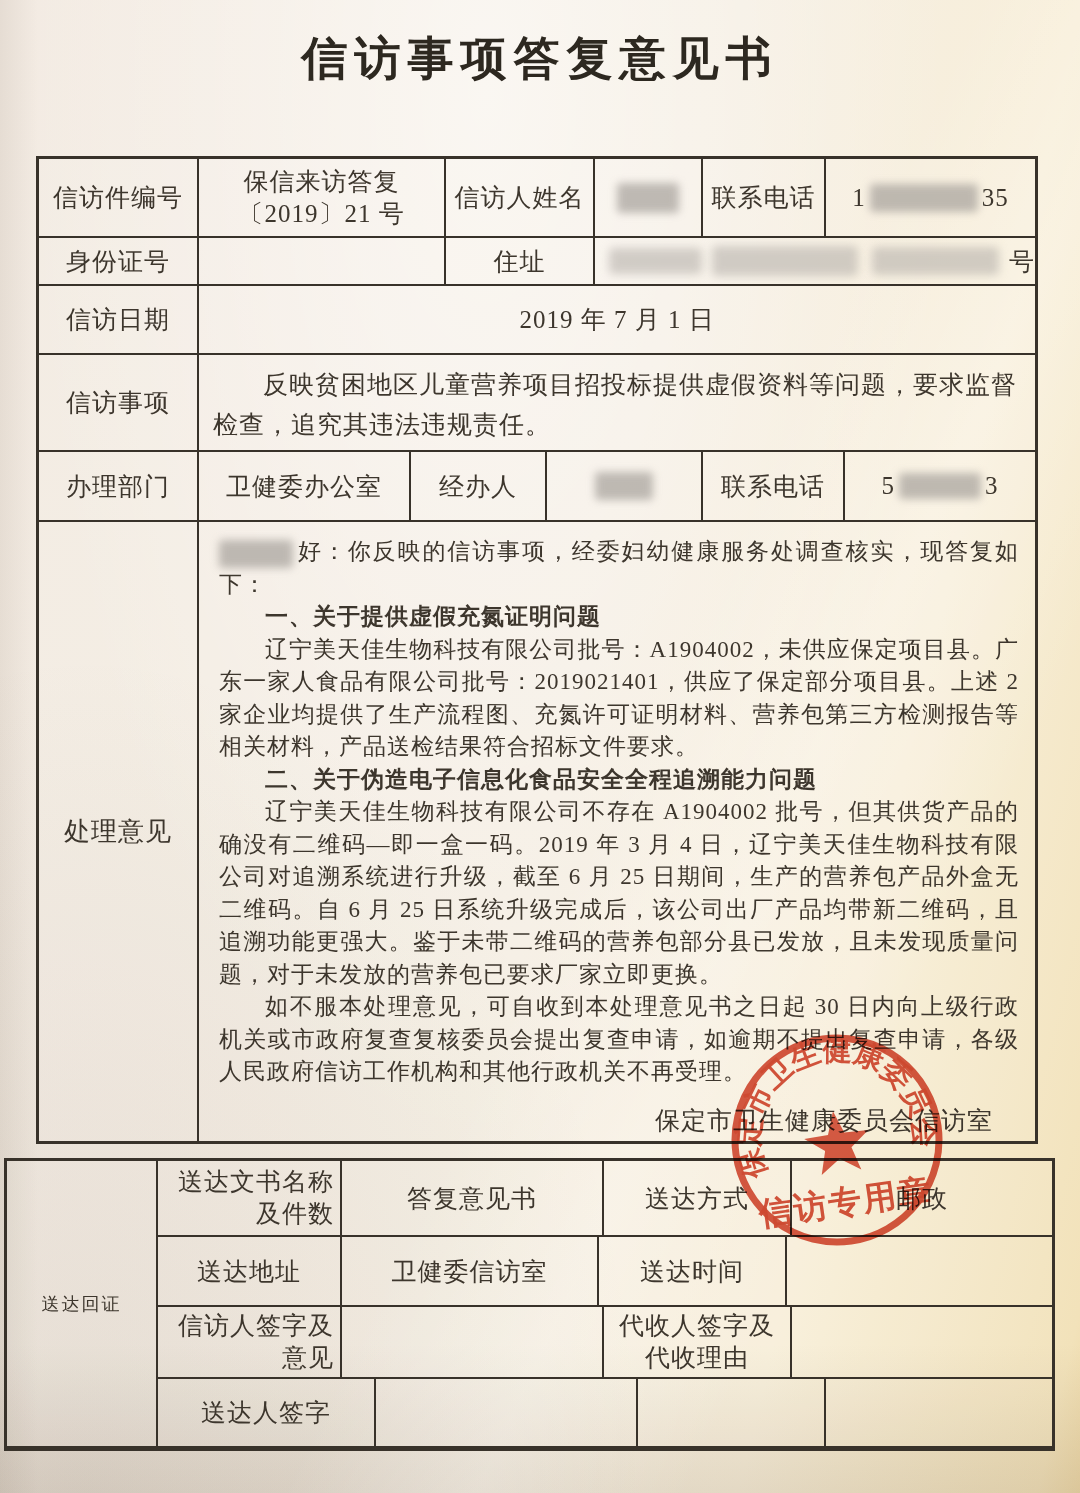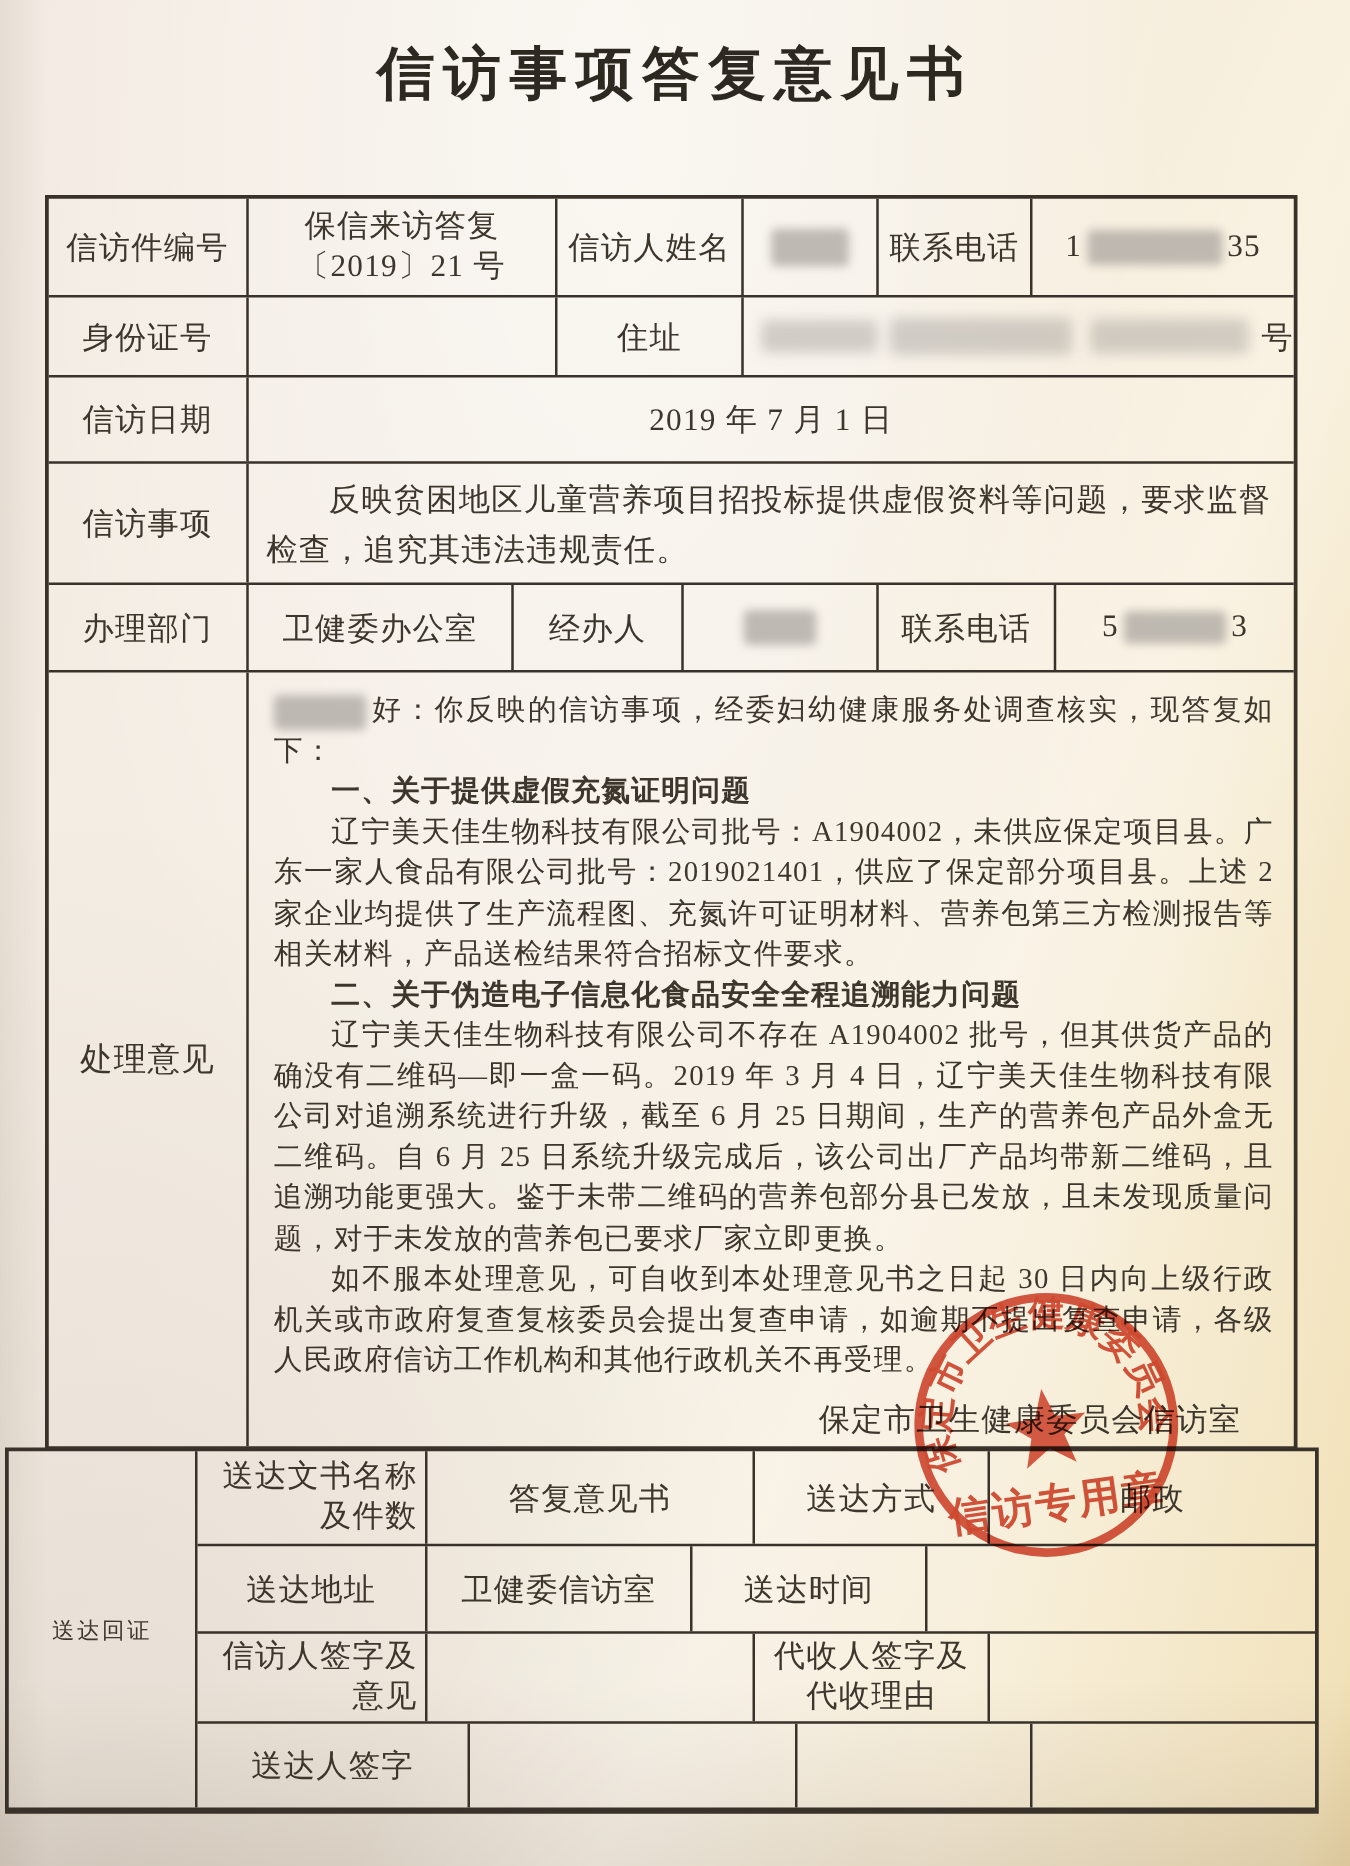--- a/index.html
+++ b/index.html
@@ -72,21 +72,21 @@
       <span class="redact" style="width:62px;height:30px;"></span>
     </div>
     <div class="cell" style="width:123px;">联系电话</div>
     <div class="cell grow">
       <span>1</span>
       <span class="redact" style="width:108px;height:28px;margin:0 4px;"></span>
       <span>35</span>
     </div>
   </div>
 
-  <div class="row" style="height:64px;">
+  <div class="row" style="height:48px;">
     <div class="cell first" style="width:158px;">身份证号</div>
     <div class="cell" style="width:247px;"></div>
     <div class="cell" style="width:149px;">住址</div>
     <div class="cell grow" style="justify-content:flex-start;padding-left:14px;">
       <span class="redact light" style="width:96px;height:26px;"></span>
       <span class="redact light" style="width:150px;height:30px;margin-left:10px;"></span>
       <span class="redact light" style="width:130px;height:28px;margin-left:14px;"></span>
       <span style="margin-left:10px;">号</span>
     </div>
   </div>
@@ -142,21 +142,21 @@
       <div class="row first" style="height:74px;">
         <div class="cell first" style="width:182px;">
             <span class="valblock">送达文书名称及件数</span>
           </div>
         <div class="cell" style="width:262px;">答复意见书</div>
         <div class="cell" style="width:188px;">送达方式</div>
         <div class="cell grow">邮政</div>
       </div>
       <div class="row" style="height:70px;">
         <div class="cell first" style="width:182px;">送达地址</div>
-        <div class="cell" style="width:212px;text-align:center;">卫健委信访室</div>
+        <div class="cell" style="width:257px;text-align:center;">卫健委信访室</div>
         <div class="cell" style="width:188px;">送达时间</div>
         <div class="cell grow"></div>
       </div>
       <div class="row" style="height:72px;">
         <div class="cell first" style="width:182px;">
             <span class="valblock">信访人签字及意见</span>
           </div>
         <div class="cell" style="width:262px;"></div>
         <div class="cell" style="width:188px;">
             <span class="valblock">代收人签字及代收理由</span>

